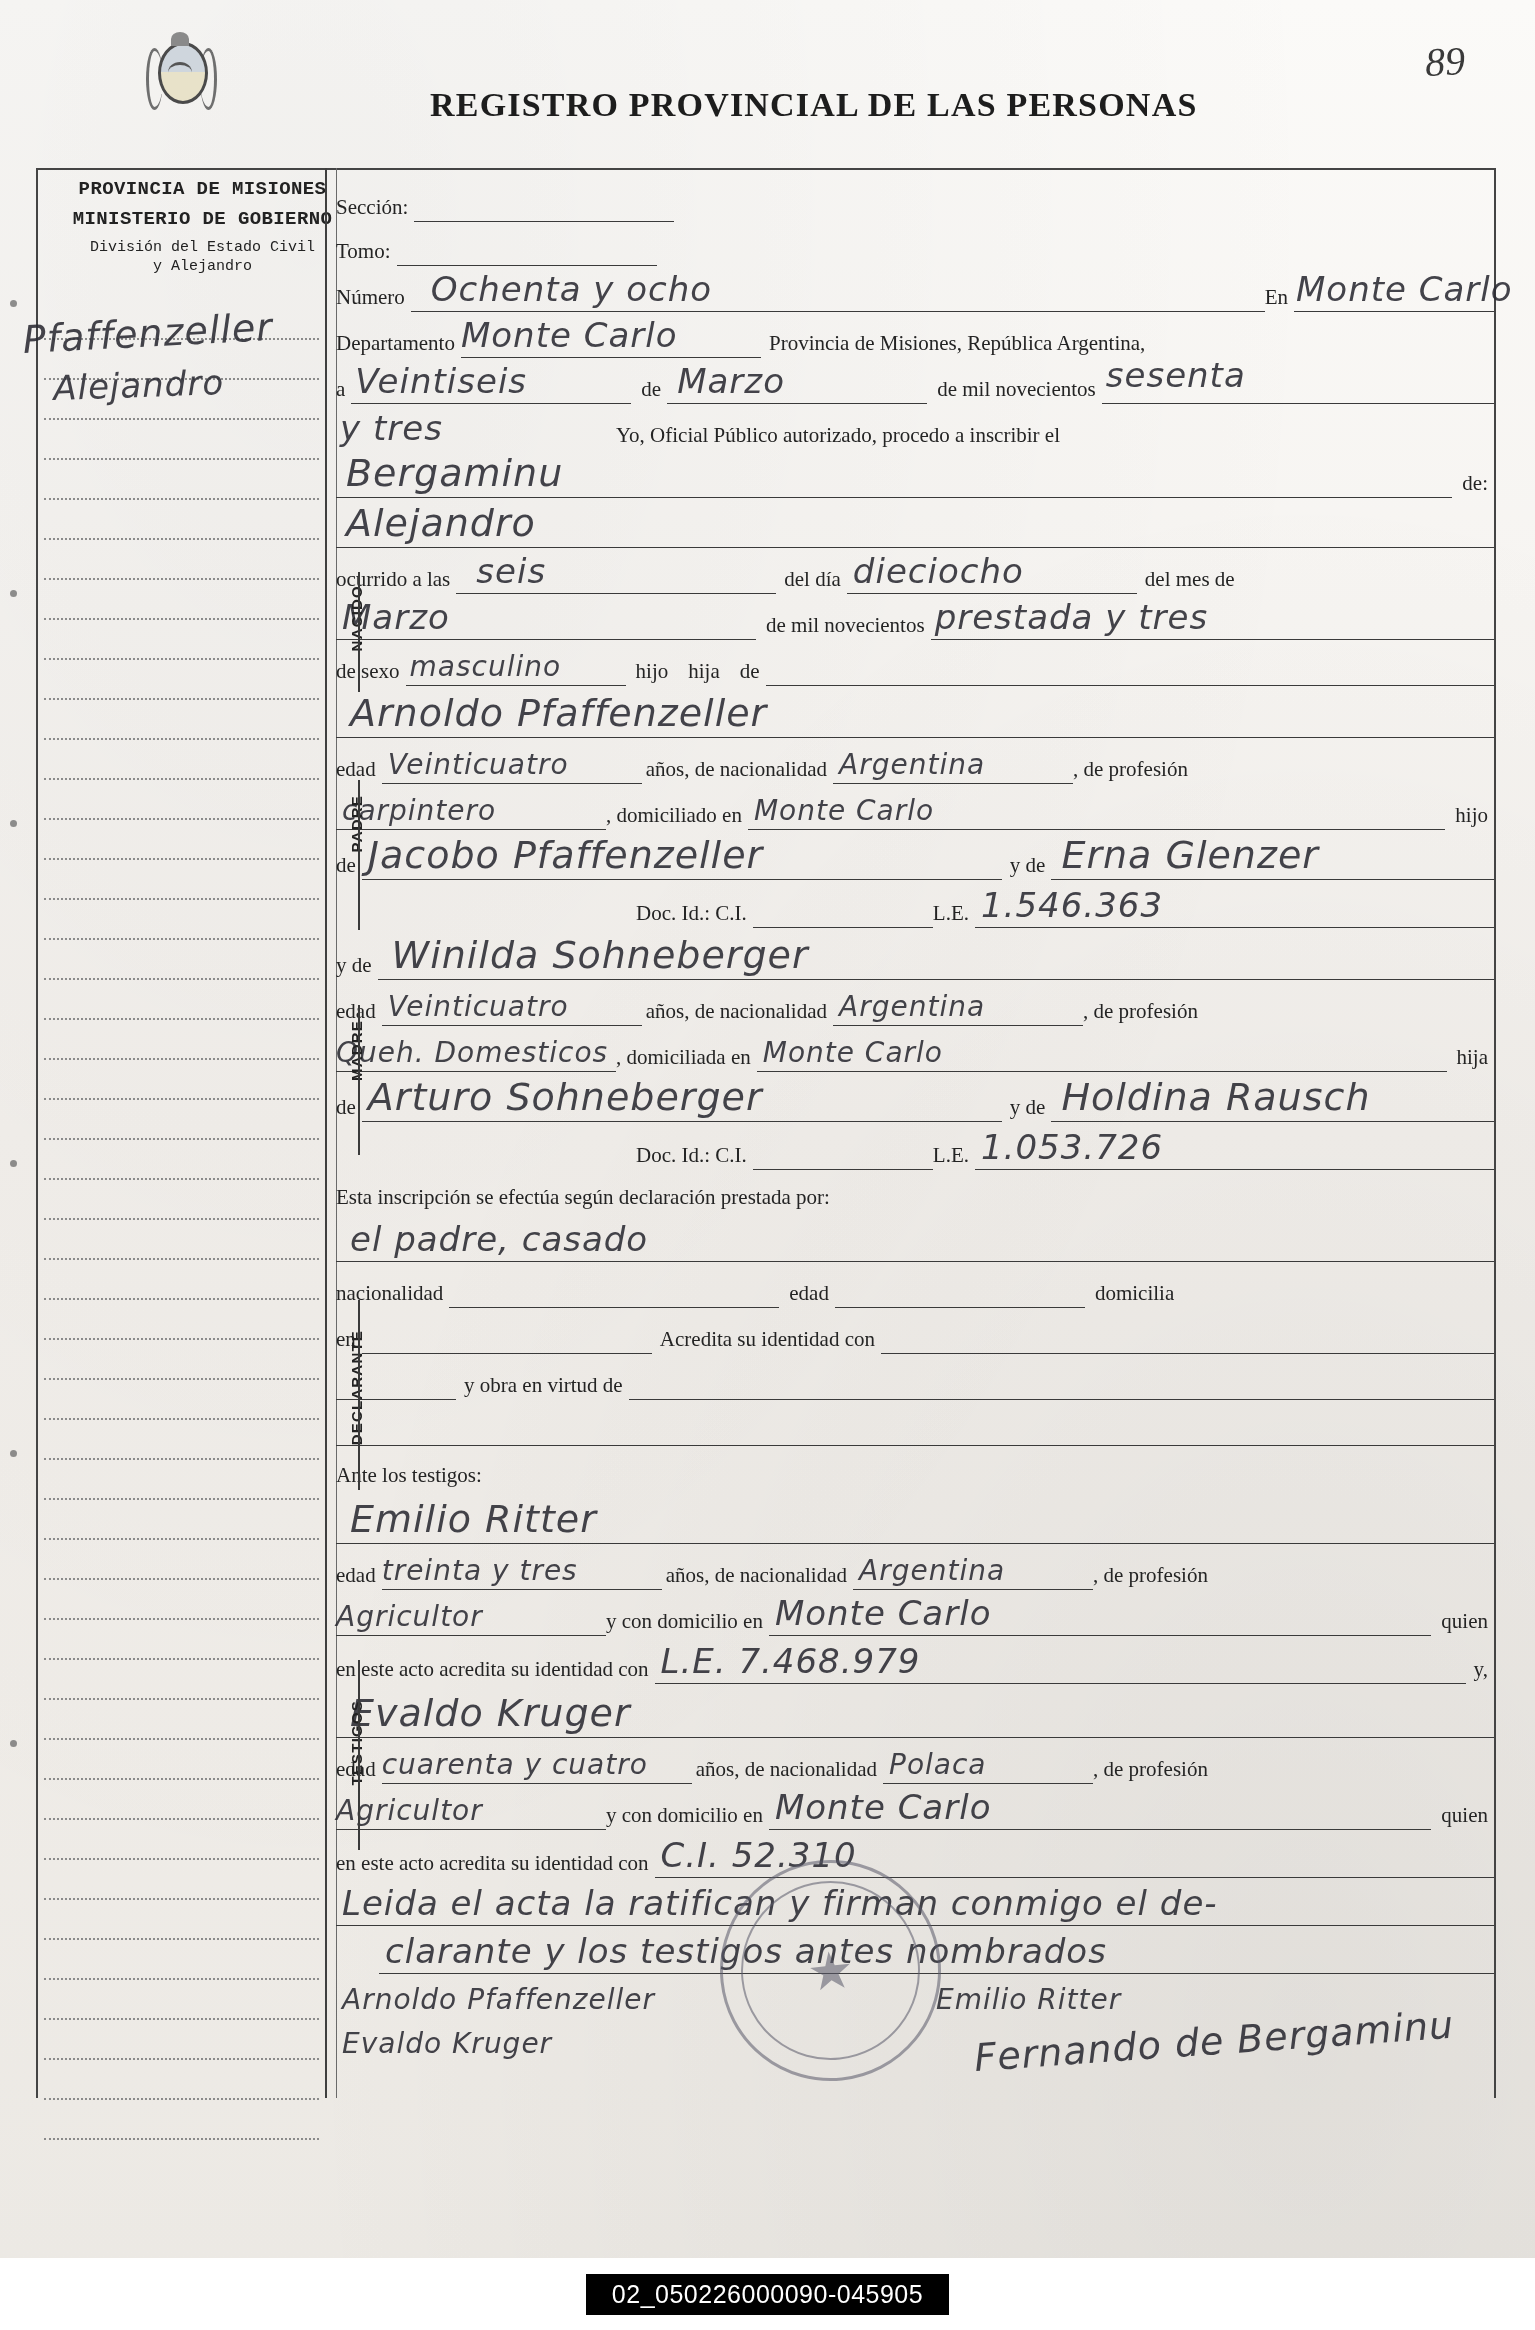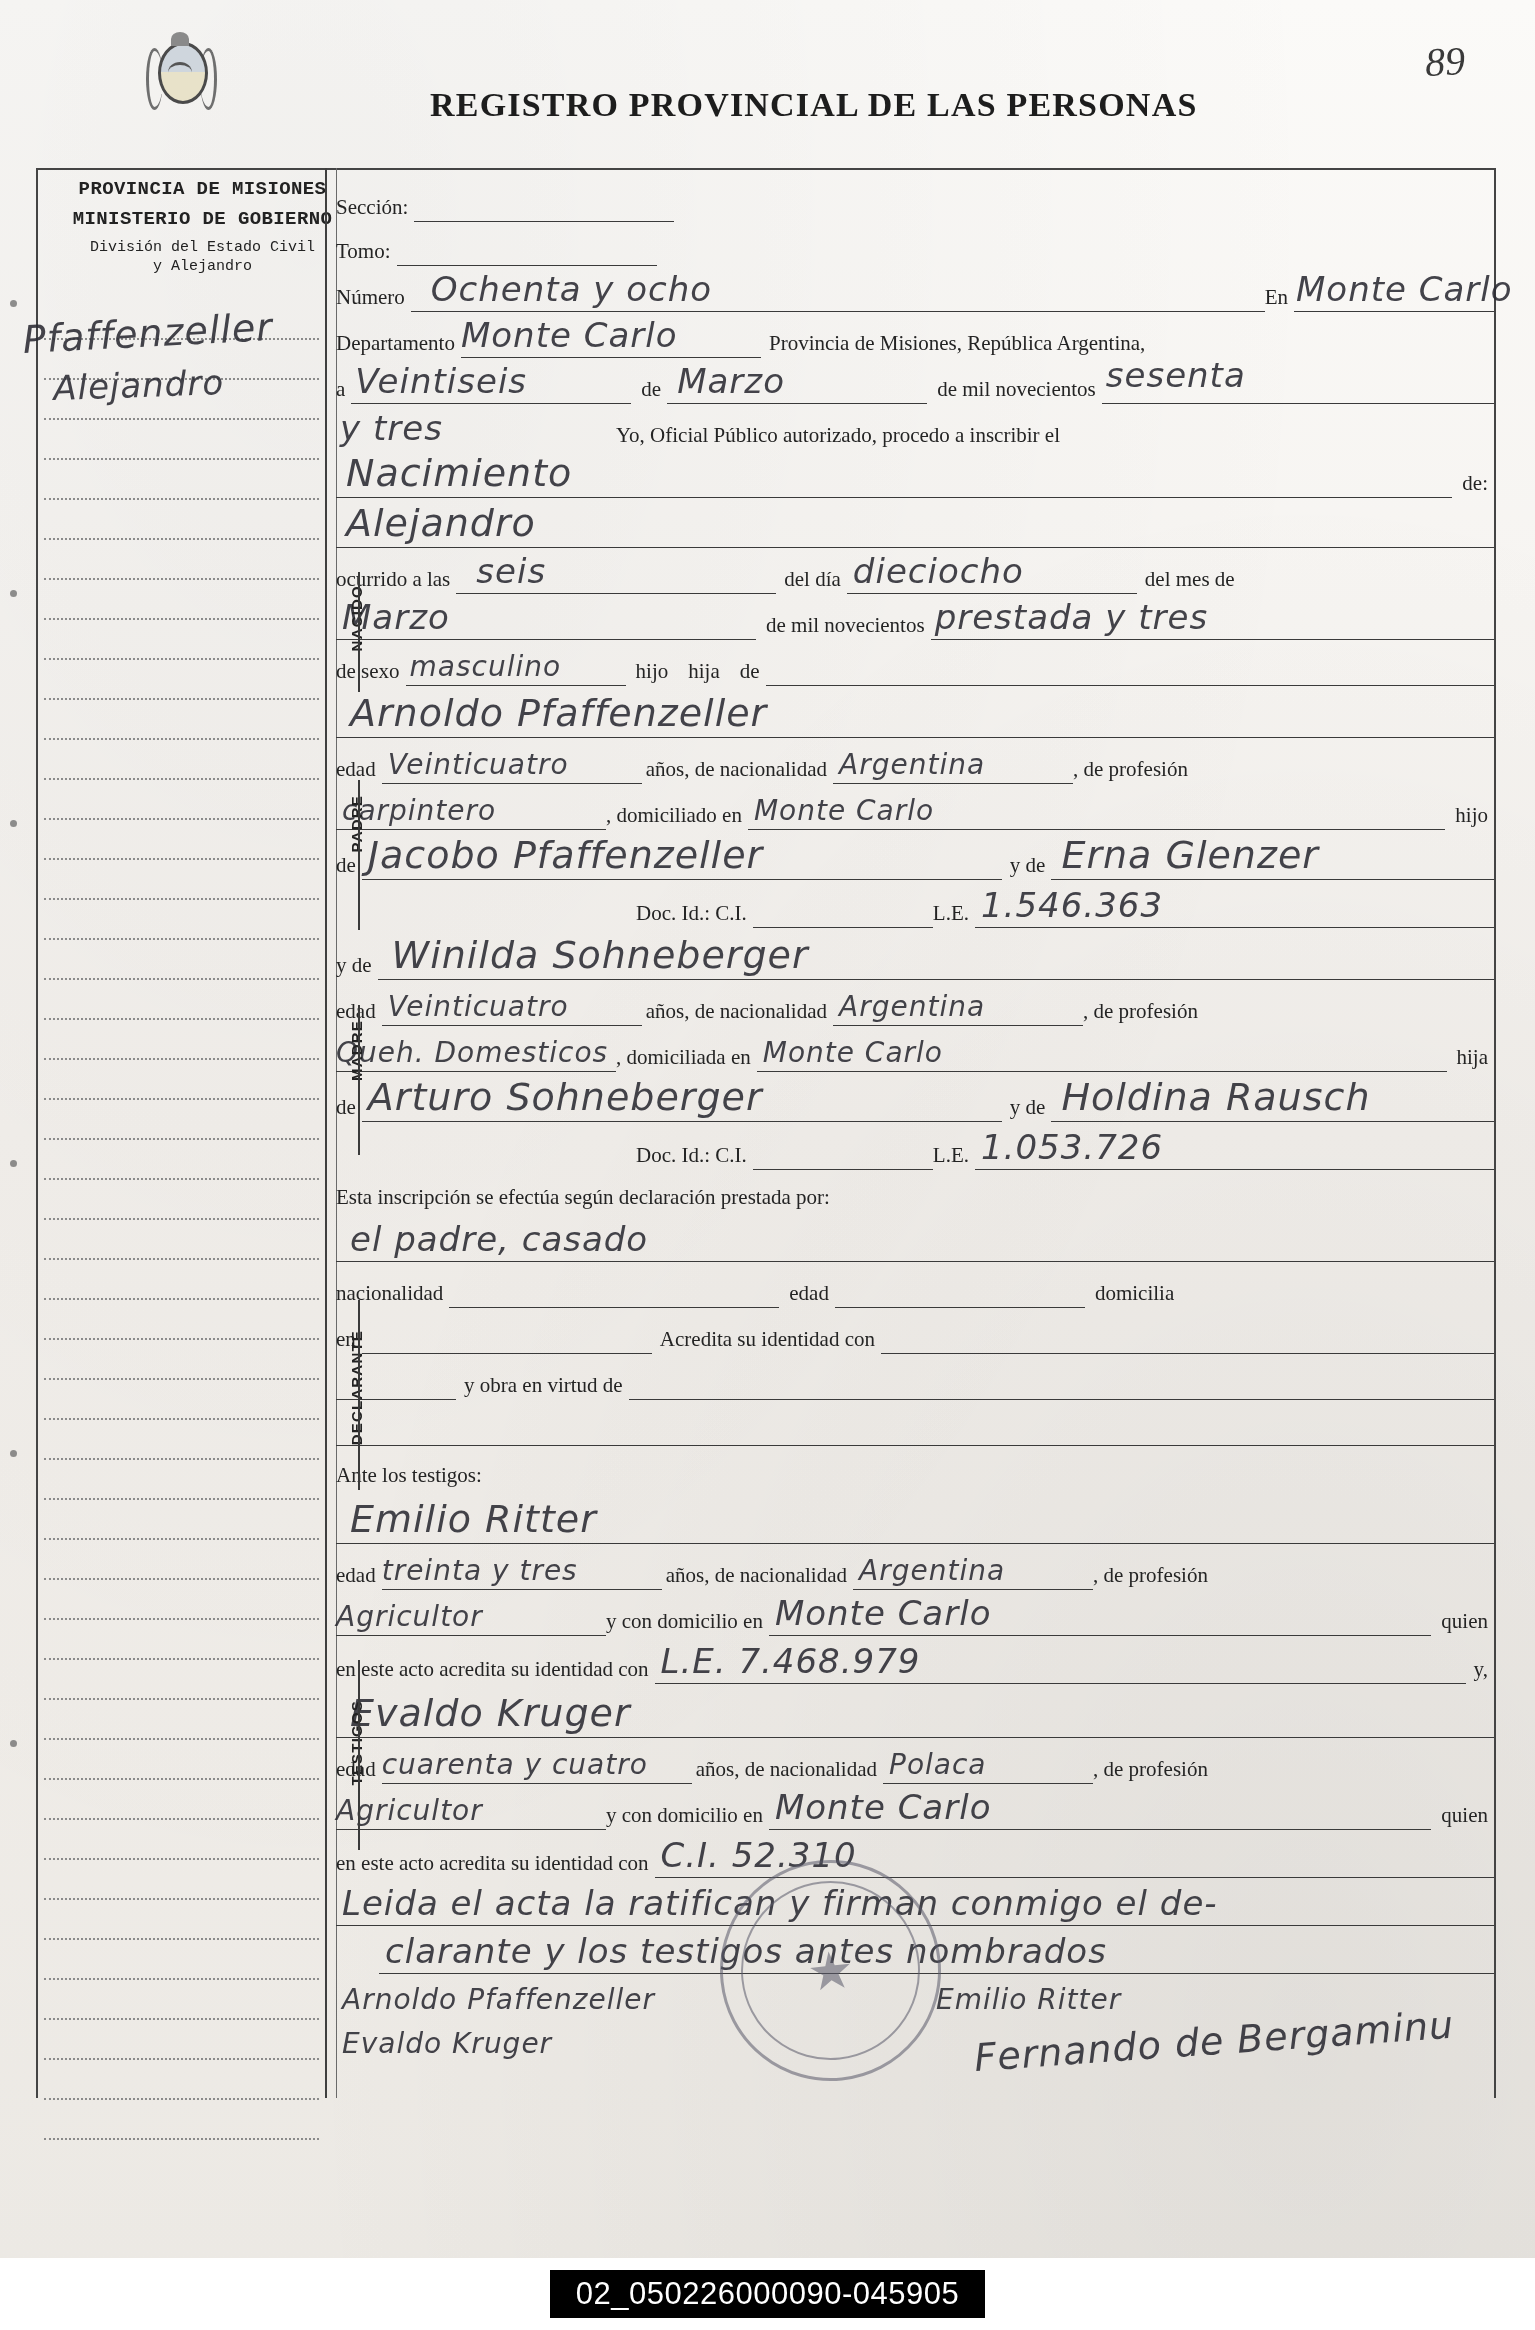--- a/index.html
+++ b/index.html
@@ -23,21 +23,21 @@
       radial-gradient(ellipse at 85% 90%, rgba(0,0,0,0.05), rgba(0,0,0,0) 55%),
       linear-gradient(180deg,#fbfaf8 0%, #f2efeb 50%, #ece9e4 100%);
   }
   .footerbar{
     position:absolute;left:0;top:2258px;width:1535px;height:72px;
     background:#ffffff;
     display:flex;align-items:center;justify-content:center;
   }
   .footerbar .label{
     font-family:"Liberation Sans", sans-serif;
-    font-size:31px;letter-spacing:0.5px;color:#1a1a1a;
+    font-size:25px;letter-spacing:0.5px;color:#1a1a1a;
     background:#000;color:#fff;padding:6px 26px;
   }
 
   
   .crest{
     position:absolute;left:148px;top:28px;width:64px;height:86px;
   }
   .crest .oval{
     position:absolute;left:10px;top:14px;width:44px;height:56px;
     border:3px solid #4a4a4a;border-radius:50%;
@@ -303,21 +303,21 @@
     <div class="line" style="height:46px;">
       <span class="fill" style="flex:0 0 280px;position:relative;border-bottom:none;">
         <span class="hw" style="left:4px;bottom:2px;">y tres</span>
       </span>
       <span class="lbl">Yo, Oficial Público autorizado, procedo a inscribir el</span>
       <span style="flex:1"></span>
     </div>
 
     <div class="line" style="height:48px;">
       <span class="fill" style="position:relative;">
-        <span class="hw lg" style="left:10px;bottom:2px;">Nacimiento</span>
+        <span class="hw lg" style="left:10px;bottom:2px;">Bergaminu</span>
       </span>
       <span class="lbl" style="padding-left:10px;">de:</span>
     </div>
 
     <div class="line" style="height:50px;">
       <span class="fill" style="position:relative;">
         <span class="hw lg" style="left:10px;bottom:2px;">Alejandro</span>
       </span>
     </div>
 

